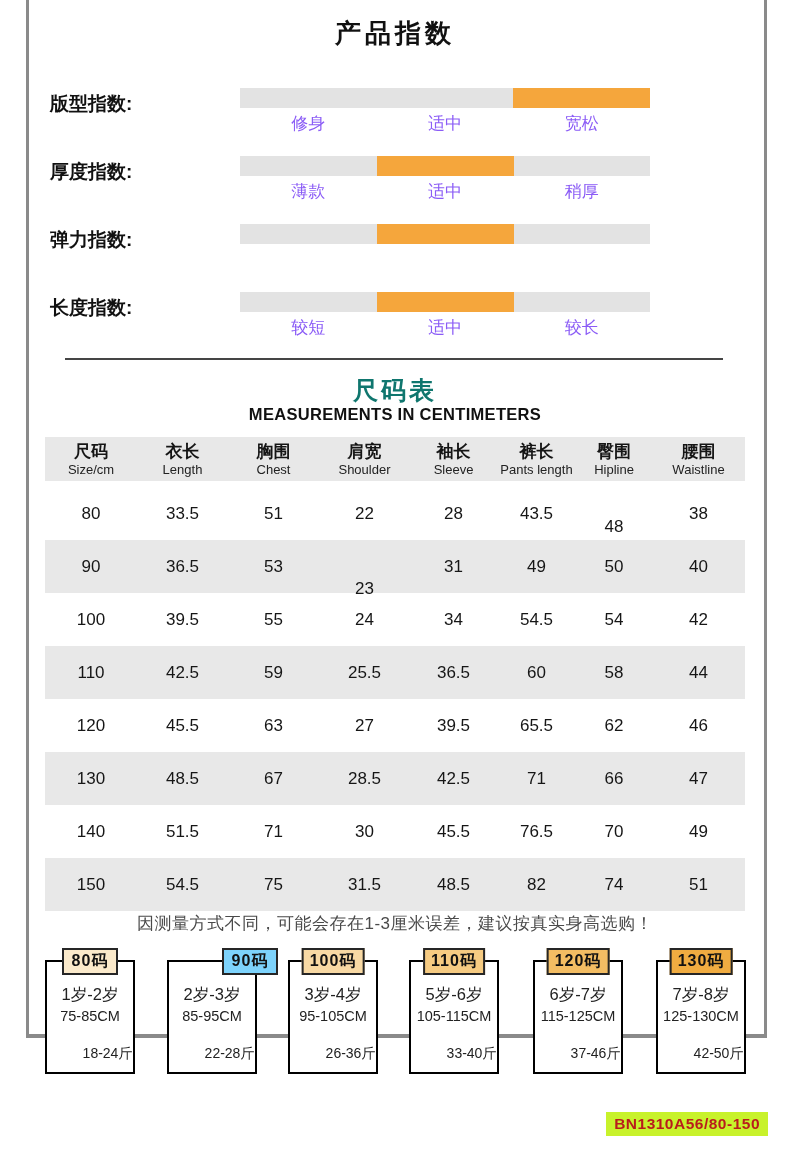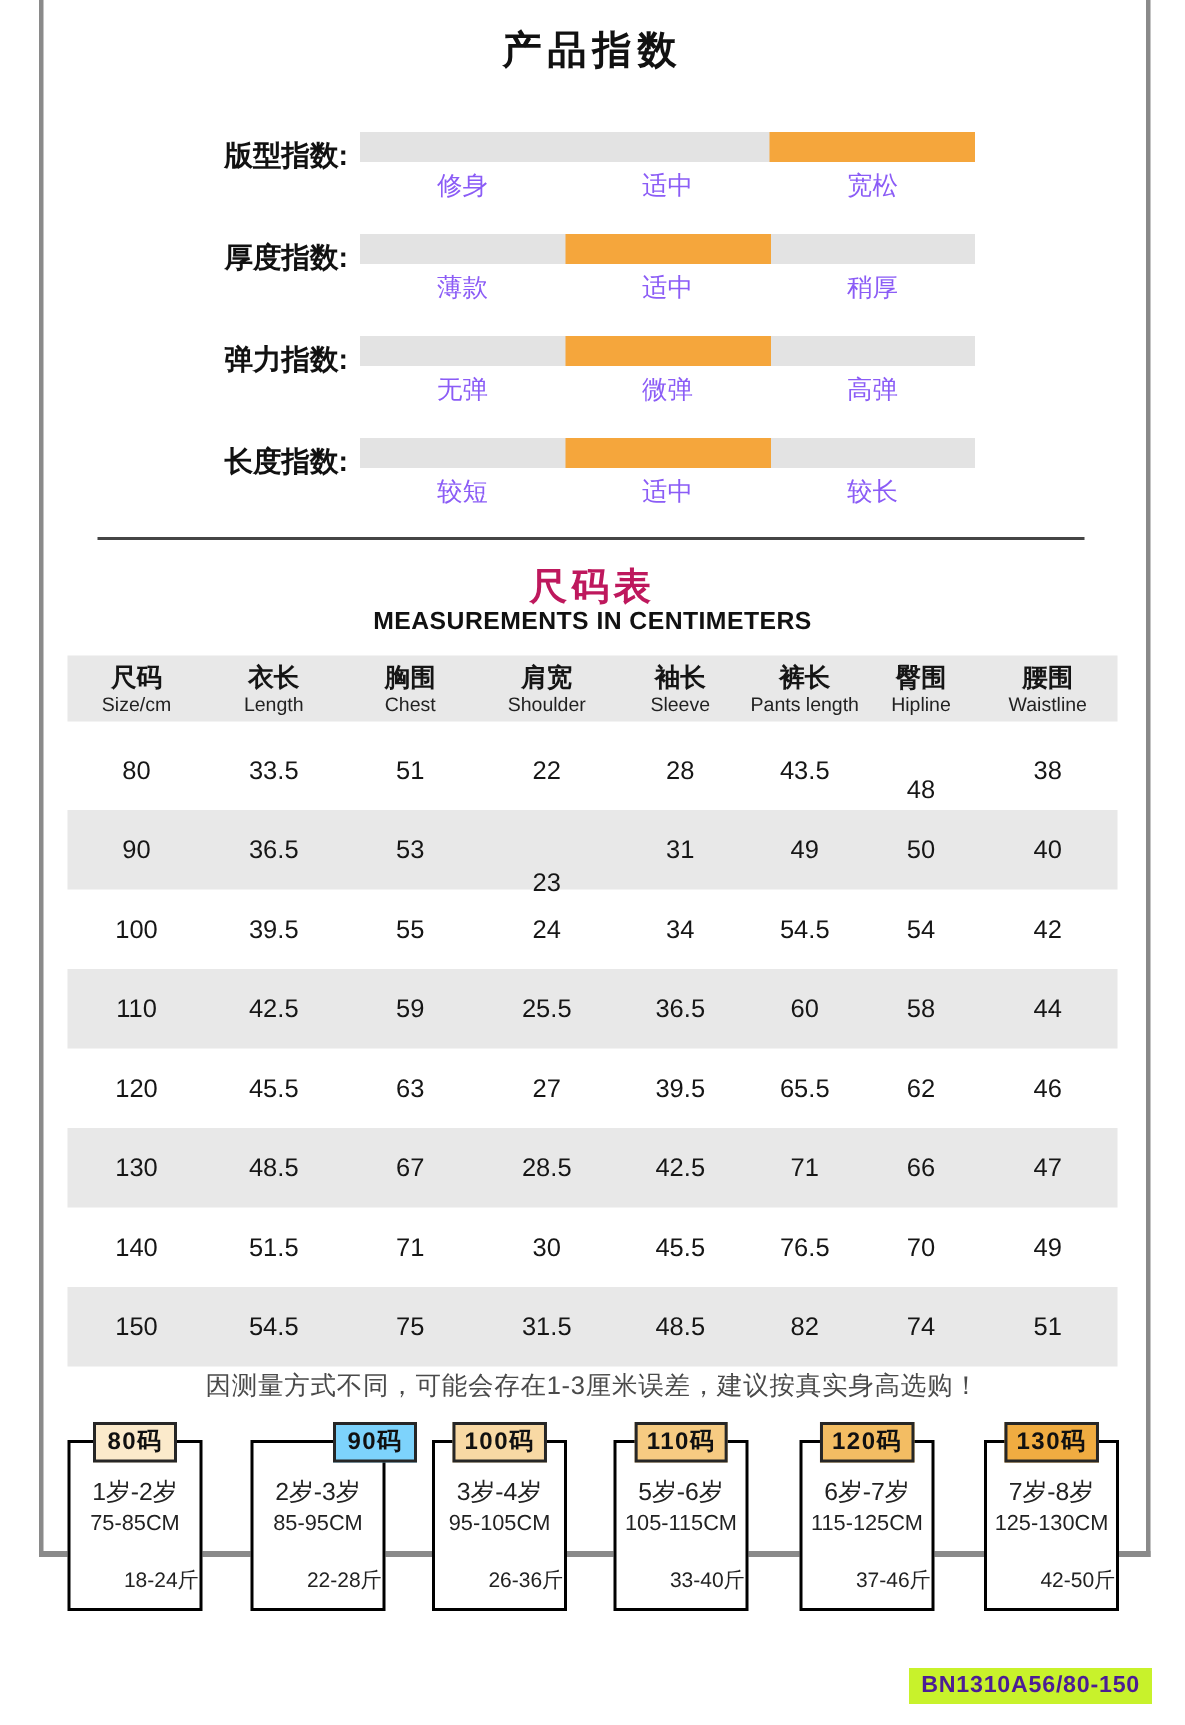--- a/index.html
+++ b/index.html
@@ -7,31 +7,31 @@
         font-family:"Liberation Sans",sans-serif;color:#1a1a1a;}
   
   .frame-left{position:absolute;left:26px;top:0;width:3px;height:1038px;background:#8a8a8a;}
   .frame-right{position:absolute;left:764px;top:0;width:3px;height:1038px;background:#8a8a8a;}
   .frame-bottom{position:absolute;left:26px;top:1034px;width:741px;height:4px;background:#8a8a8a;}
   
   .page-title{position:absolute;top:16px;left:0;width:100%;text-align:center;
               font-size:26px;font-weight:bold;letter-spacing:4px;color:#111;}
   #index-rows{position:absolute;left:0;top:0;width:100%;height:360px;}
   .index-row{position:absolute;left:0;width:100%;height:62px;}
-  .index-label{position:absolute;left:50px;width:182px;text-align:right;top:7px;
+  .index-label{position:absolute;left:50px;width:182px;top:7px;
                font-size:19px;font-weight:bold;color:#111;}
   .index-bar{position:absolute;left:240px;top:4px;width:410px;height:20px;}
   .index-bar-active{position:absolute;top:0;height:20px;width:137px;}
   .index-options{position:absolute;left:240px;top:28px;width:410px;display:flex;}
   .index-option{width:33.333%;text-align:center;font-size:17px;color:#8b5cf6;}
   
   .separator{position:absolute;left:65px;top:358px;width:658px;height:2px;background:#454545;}
   
   .table-title{position:absolute;top:374px;left:0;width:100%;text-align:center;
-               font-size:25px;font-weight:bold;letter-spacing:3px;color:#be185d;}
+               font-size:25px;font-weight:bold;letter-spacing:3px;color:#0f766e;}
   .table-subtitle{position:absolute;top:405px;left:0;width:100%;text-align:center;
                   font-size:16.5px;font-weight:bold;letter-spacing:0.3px;color:#111;}
   
   .size-table{position:absolute;left:45px;top:437px;width:700px;}
   .thead{display:flex;background:#e8e8e8;height:44px;align-items:center;}
   .th{text-align:center;}
   .th .zh{display:block;font-size:17px;font-weight:bold;line-height:20px;color:#151515;}
   .th .en{display:block;font-size:13px;line-height:15px;color:#222;}
   #tbody .tr{display:flex;height:53px;align-items:center;}
   #tbody .tr:first-child{margin-top:6px;}
@@ -85,25 +85,20 @@
           <div class="index-option">薄款</div>
           <div class="index-option">适中</div>
           <div class="index-option">稍厚</div>
         </div>
       </div>
       <div class="index-row" style="top: 220px;">
         <div class="index-label">弹力指数:</div>
         <div class="index-bar" style="background: rgb(227, 227, 227);">
           <div class="index-bar-active" style="background: rgb(245, 166, 60); left: 136.6px;"></div>
         </div>
-        <div class="index-options">
-          <div class="index-option">无弹</div>
-          <div class="index-option">微弹</div>
-          <div class="index-option">高弹</div>
-        </div>
       </div>
       <div class="index-row" style="top: 288px;">
         <div class="index-label">长度指数:</div>
         <div class="index-bar" style="background: rgb(227, 227, 227);">
           <div class="index-bar-active" style="background: rgb(245, 166, 60); left: 136.6px;"></div>
         </div>
         <div class="index-options">
           <div class="index-option">较短</div>
           <div class="index-option">适中</div>
           <div class="index-option">较长</div>
@@ -269,14 +264,14 @@
         <div class="weight">37-46斤</div>
       </div>
       <div class="card" style="left: 656px;">
         <div class="badge" style="background: rgb(240, 172, 65);">130码</div>
         <div class="age">7岁-8岁</div>
         <div class="hrange">125-130CM</div>
         <div class="weight">42-50斤</div>
       </div>
     </div>
 
-  <div class="sku" style="background: rgb(200, 242, 43); color: #4c1d95;">BN1310A56/80-150</div>
+  <div class="sku" style="background: rgb(200, 242, 43); color: #b91c1c;">BN1310A56/80-150</div>
 </div>
 
 </body></html>

